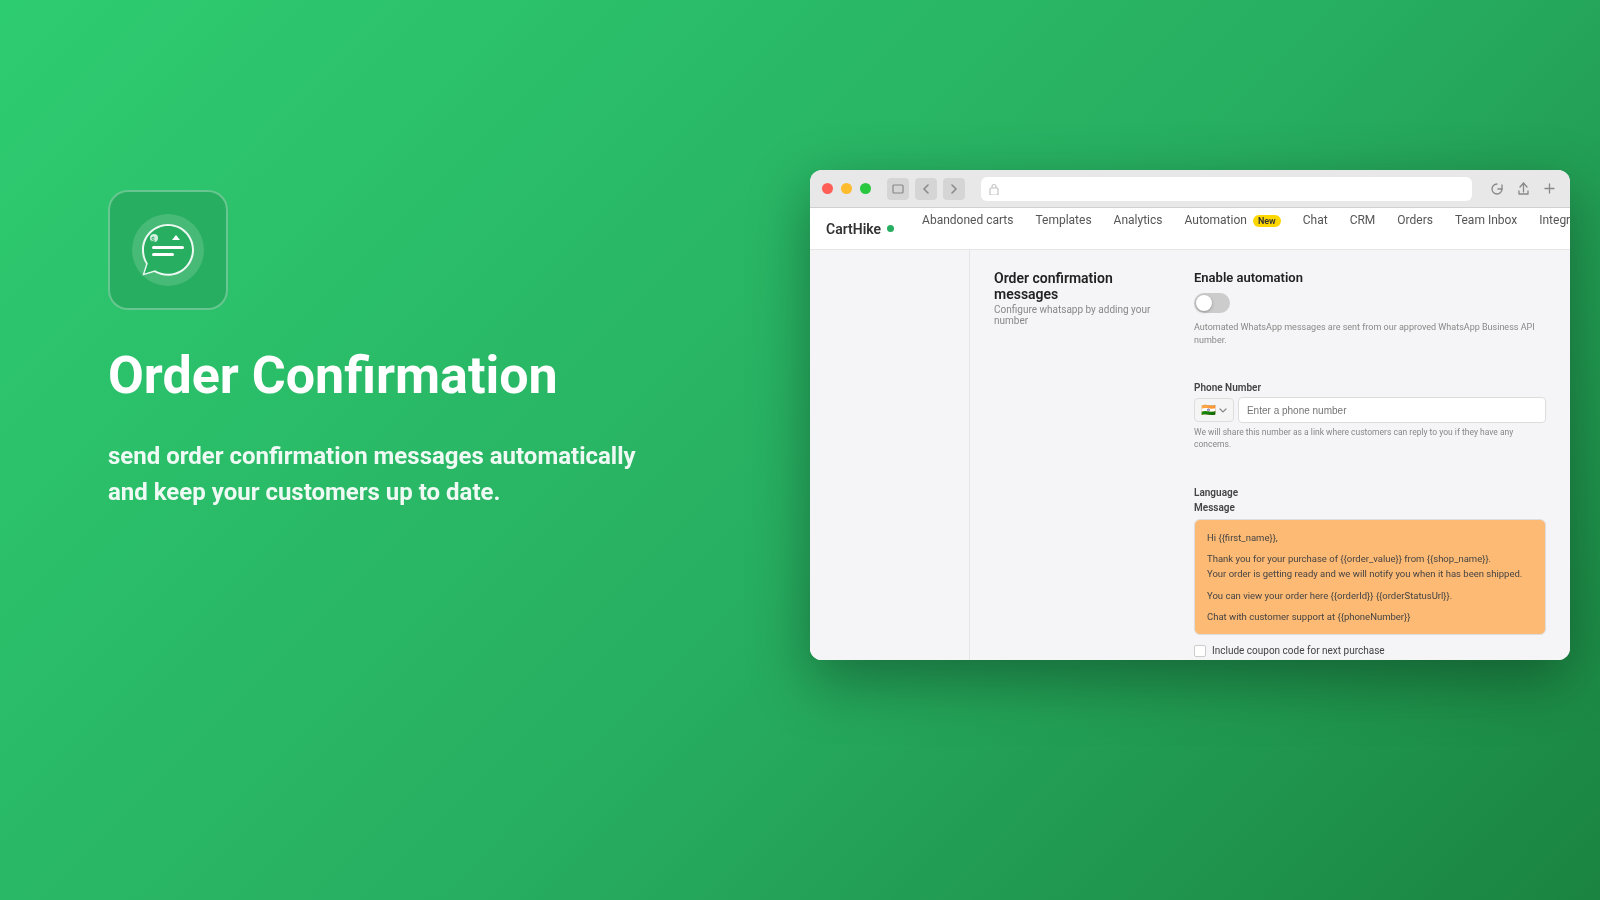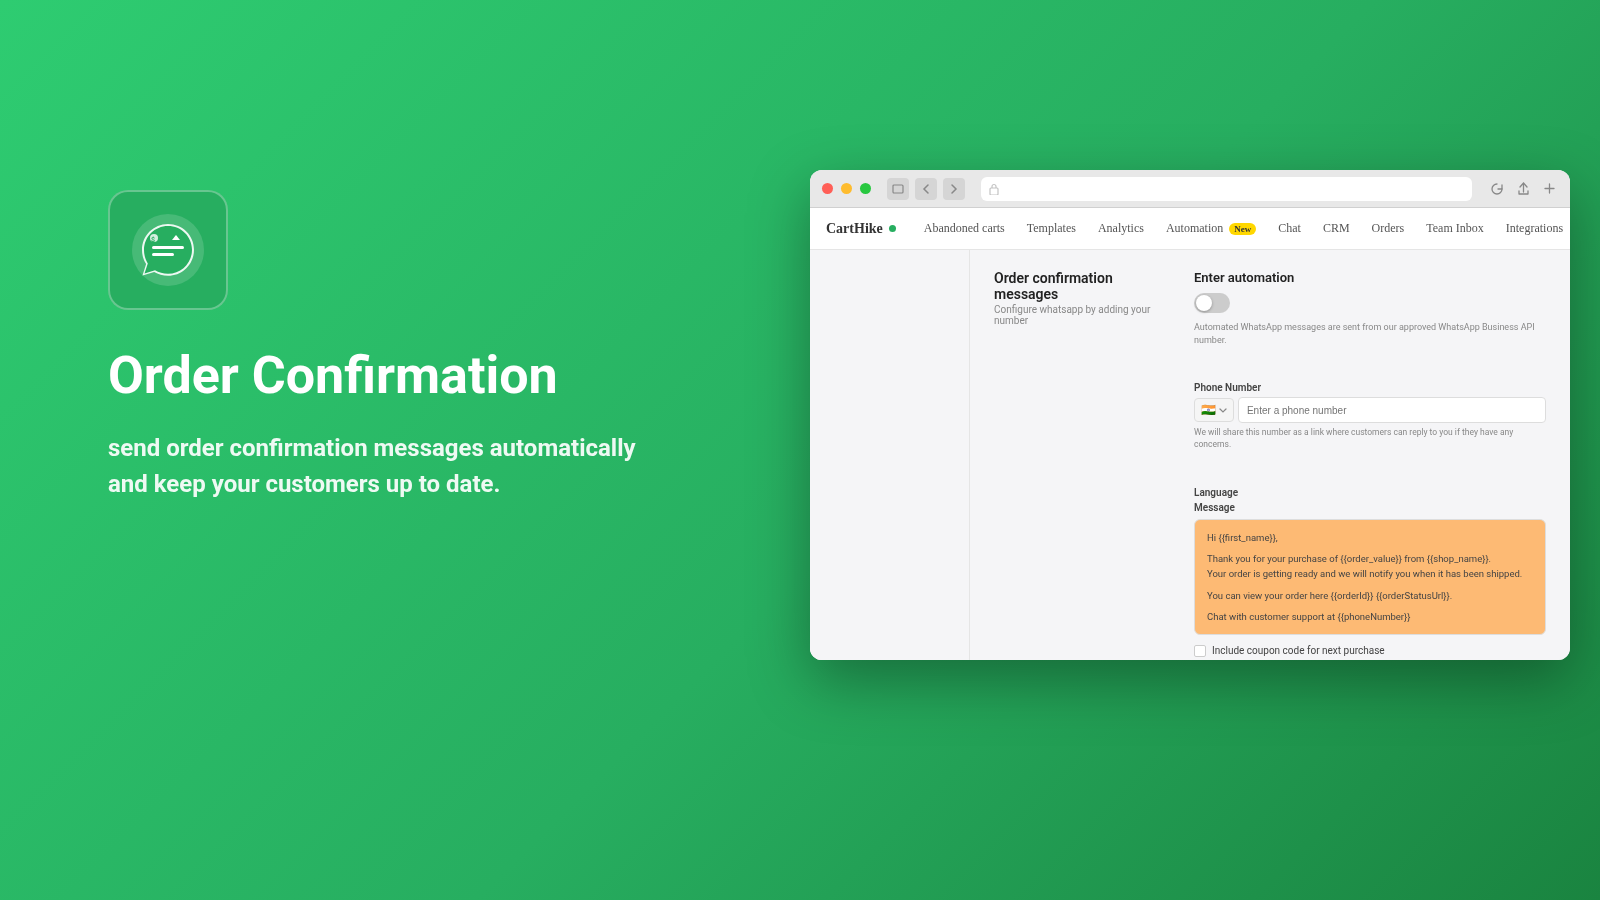--- a/index.html
+++ b/index.html
@@ -35,21 +35,21 @@
     .logo-icon {
       width: 80px;
       height: 80px;
     }
 
     .main-heading {
       font-size: 52px;
       font-weight: 700;
       color: white;
       line-height: 1.15;
-      margin-bottom: 24px;
+      margin-bottom: 32px;
     }
 
     .main-heading span {
       color: #90EE90;
     }
 
     .sub-text {
       font-size: 24px;
       font-weight: 700;
       color: rgba(255,255,255,0.92);
@@ -132,25 +132,23 @@
       display: flex;
       align-items: center;
       justify-content: center;
     }
 
     
     .app-nav {
       background: white;
       height: 42px;
       display: flex;
-      align-items: center;
       padding: 0 16px;
       gap: 2px;
       border-bottom: 1px solid #e5e5e5;
-      font-family: Liberation Serif, serif;
     }
 
     .nav-brand {
       display: flex;
       align-items: center;
       gap: 6px;
       margin-right: 16px;
     }
 
     .nav-brand-text {
@@ -496,21 +494,21 @@
     <div class="content-main">
       <div class="content-wrapper">
 
         <div class="left-section">
           <div class="section-title">Order confirmation messages</div>
           <div class="section-subtitle">Configure whatsapp by adding your number</div>
         </div>
 
         <div class="right-section">
 
-          <div class="enable-label">Enter automation</div>
+          <div class="enable-label">Enable automation</div>
 
           <div class="toggle-container">
             <div class="toggle">
               <div class="toggle-knob"></div>
             </div>
           </div>
 
           <div class="auto-desc">Automated WhatsApp messages are sent from our approved WhatsApp Business API number.</div>
 
           <div class="field-label">Phone Number</div>

